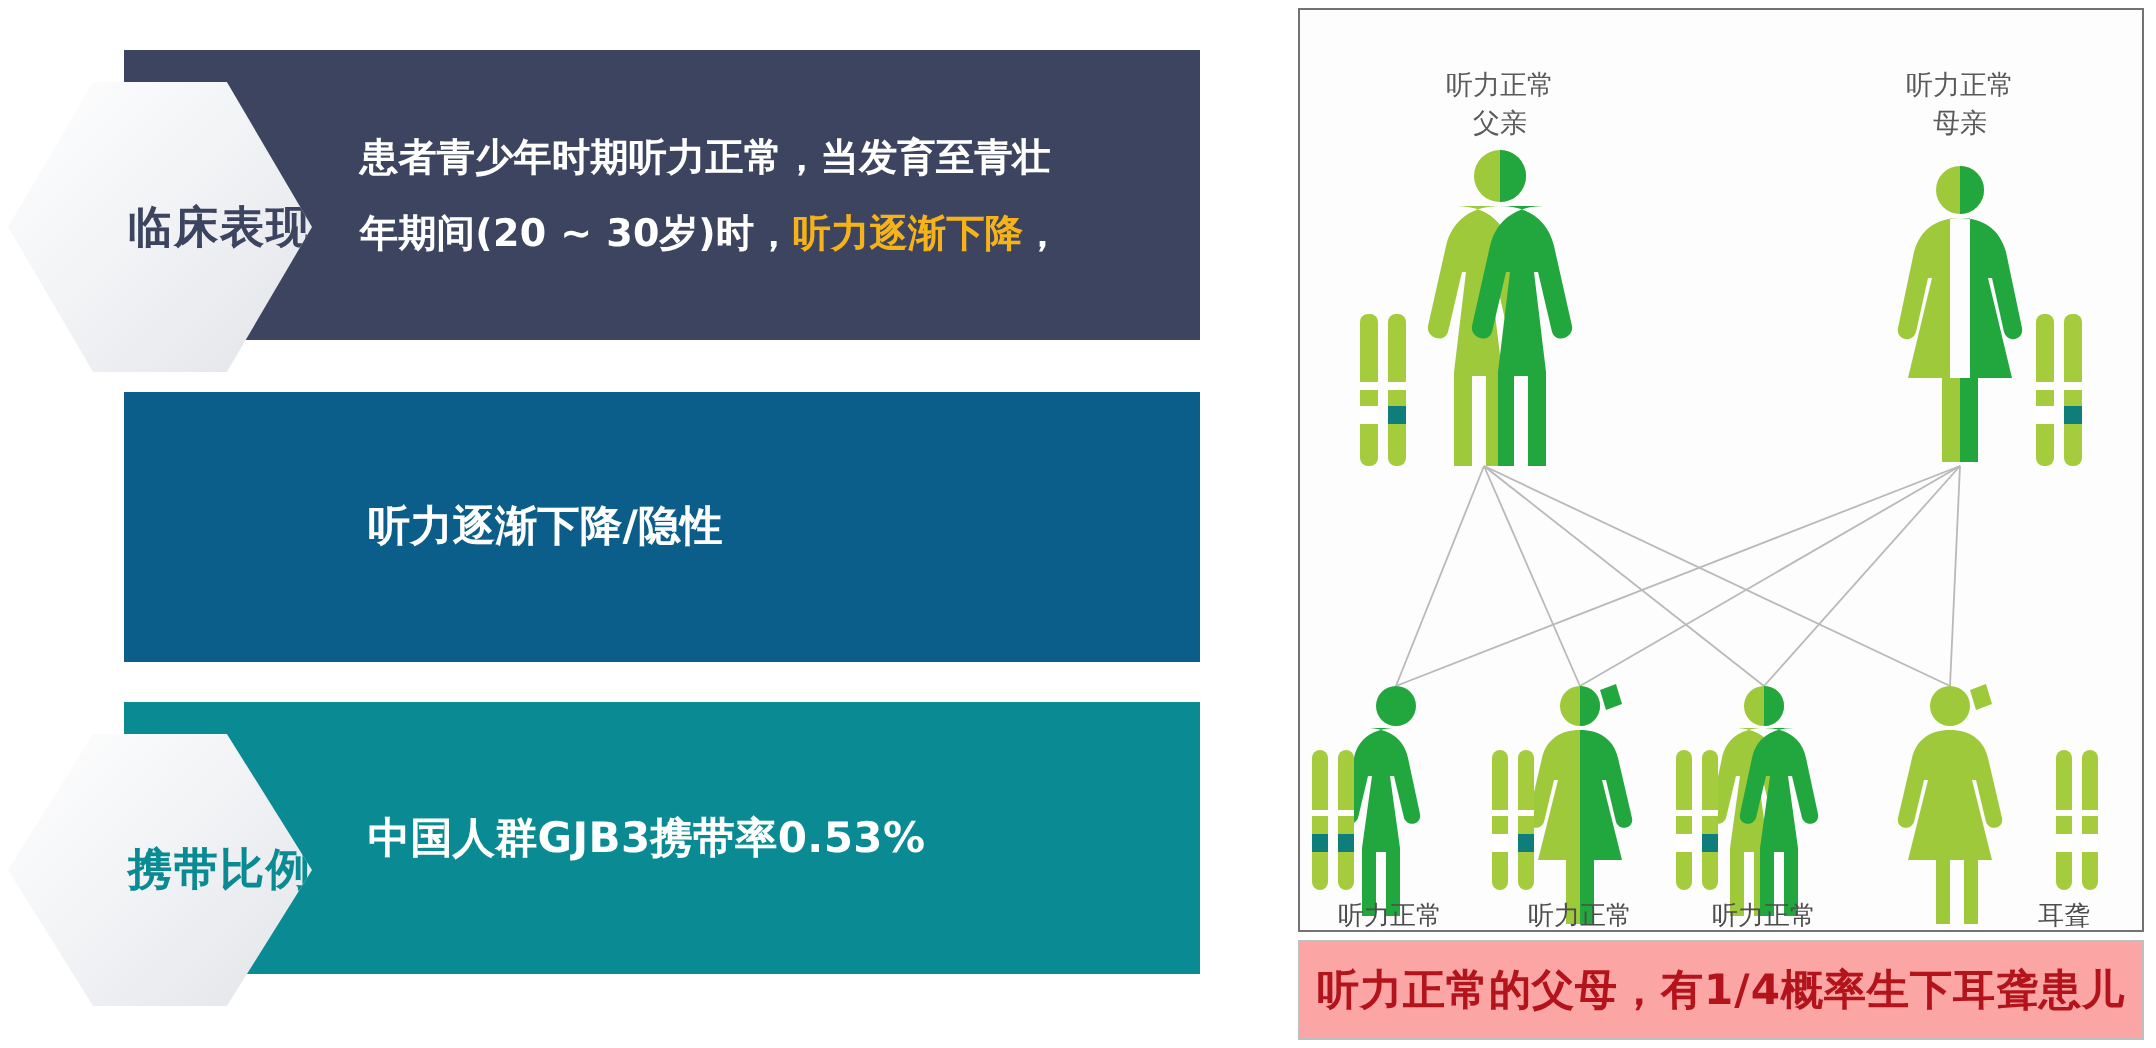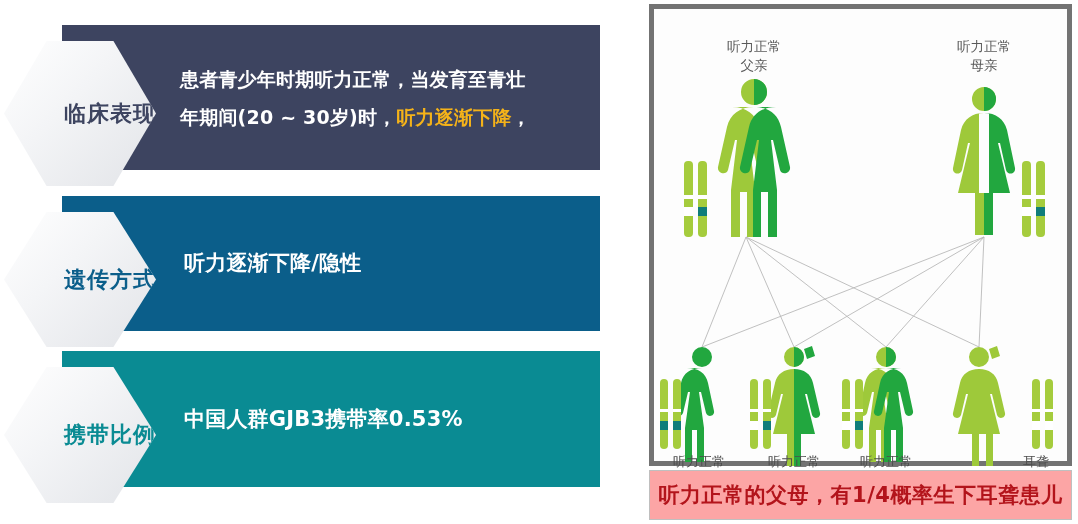--- a/index.html
+++ b/index.html
@@ -50,21 +50,21 @@
   
   #row3{top:351px;height:136px;}
   #row3 .banner{background:#0a8b93;}
   #row3 .hex{left:4px;width:152px;}
   #row3 .hex-label{color:#0a8b93;}
   #row3 .banner-text{font-size:21px;}
 
   
   .right-panel{
     position:absolute;left:649px;top:4px;width:423px;height:462px;
-    background:#fdfdfd;border:5px solid #737373;box-sizing:border-box;
+    background:#fdfdfd;border:1px solid #737373;box-sizing:border-box;
   }
   .caption-box{
     position:absolute;left:649px;top:470px;width:423px;height:50px;
     background:#fca5a5;border:1px solid #bfbfbf;box-sizing:border-box;
     display:flex;align-items:center;justify-content:center;
   }
   .caption-text{
     color:#b3141b;font-size:21px;font-weight:bold;letter-spacing:.5px;
     white-space:nowrap;
   }
@@ -93,23 +93,20 @@
         </div>
       </div>
       <div class="hex">
         <span class="hex-label">临床表现</span>
       </div>
     </div>
 
     <div class="row" id="row2" style="width:640px;">
       <div class="banner">
         <div class="banner-text">听力逐渐下降/隐性</div>
-      </div>
-      <div class="hex">
-        <span class="hex-label">遗传方式</span>
       </div>
     </div>
 
     <div class="row" id="row3" style="width:640px;">
       <div class="banner">
         <div class="banner-text">中国人群GJB3携带率0.53%</div>
       </div>
       <div class="hex">
         <span class="hex-label">携带比例</span>
       </div>

